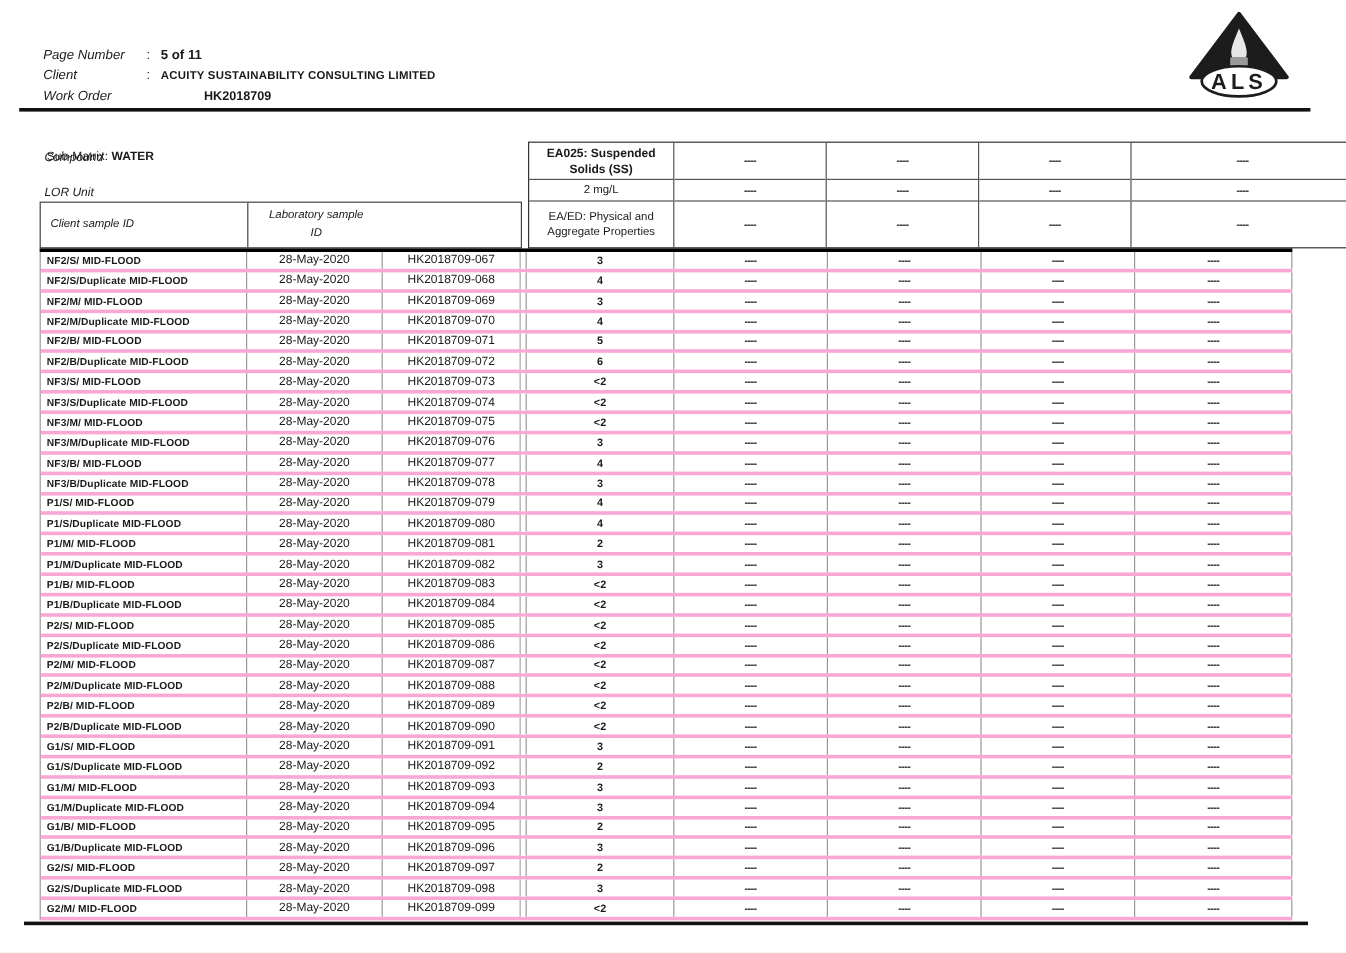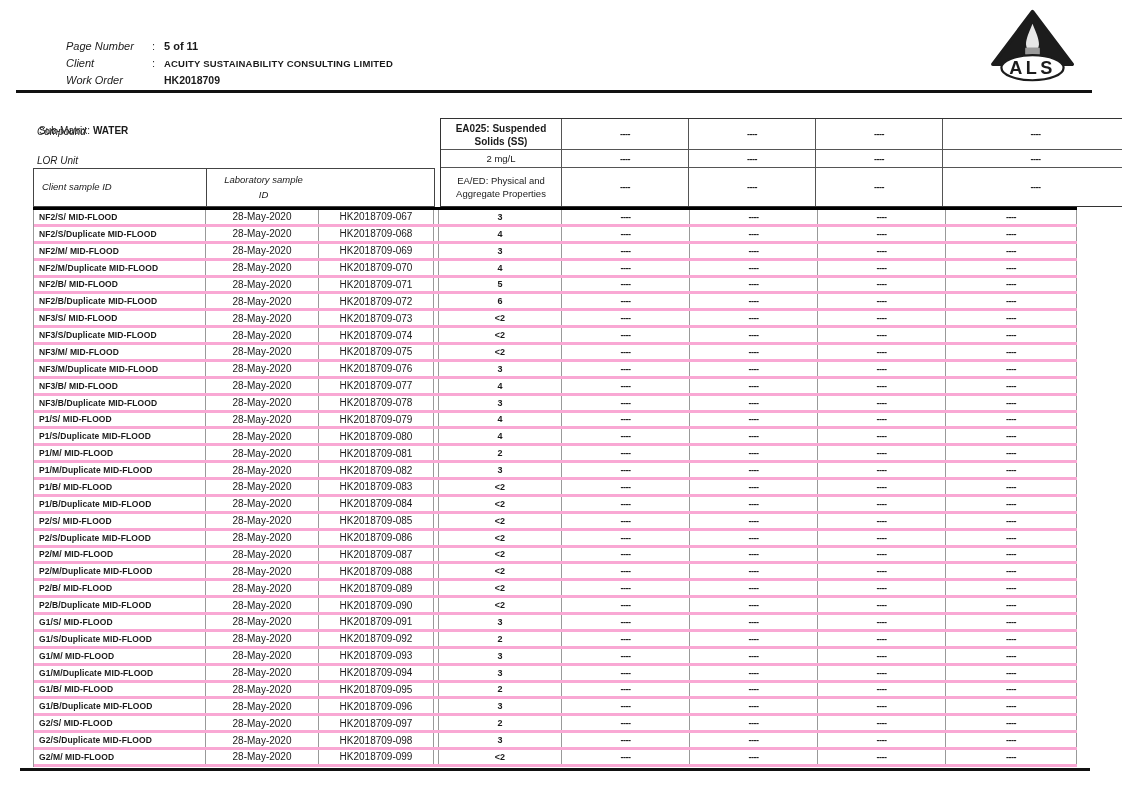--- a/index.html
+++ b/index.html
@@ -3,26 +3,26 @@
 <meta charset="utf-8">
 <style>
   html,body{margin:0;padding:0;background:#e9e9e9;}
   .page{
     position:relative;width:1122px;height:794px;background:#ffffff;
     font-family:"Liberation Sans", sans-serif;color:#1a1a1a;overflow:hidden;
   }
   
   .hfield{position:absolute;left:36px;display:flex;align-items:baseline;}
   .hf0{top:40px;} .hf1{top:57px;} .hf2{top:74px;}
-  .hlabel{display:inline-block;width:86px;font-style:italic;font-size:11px;margin-left:30px;}
+  .hlabel{display:inline-block;width:86px;font-style:italic;font-size:11px;}
   .hsep{display:inline-block;width:12px;font-size:11px;color:#333;}
   .hvalue{font-weight:bold;}
   .v-page{font-size:11px;}
   .v-client{font-size:9.5px;letter-spacing:.2px;}
-  .v-order{font-size:10.5px;}
+  .v-order{font-size:10.5px;margin-left:36px;}
   .rule{position:absolute;background:#111;}
   .rule-top{left:16px;top:90px;width:1076px;height:3px;}
   .rule-bottom{left:20px;top:768px;width:1070px;height:3px;}
   .logo{position:absolute;left:985px;top:8px;width:95px;height:78px;}
 
   
   .tbl{position:absolute;left:33px;top:118px;width:1044px;height:650px;}
   .sub-matrix{position:absolute;left:6px;top:7px;font-size:10px;}
   .sub-matrix b{font-weight:bold;margin-top:28px;}
   .rowlabel{position:absolute;left:4px;width:397px;text-align:left;font-style:italic;font-size:10px;}

